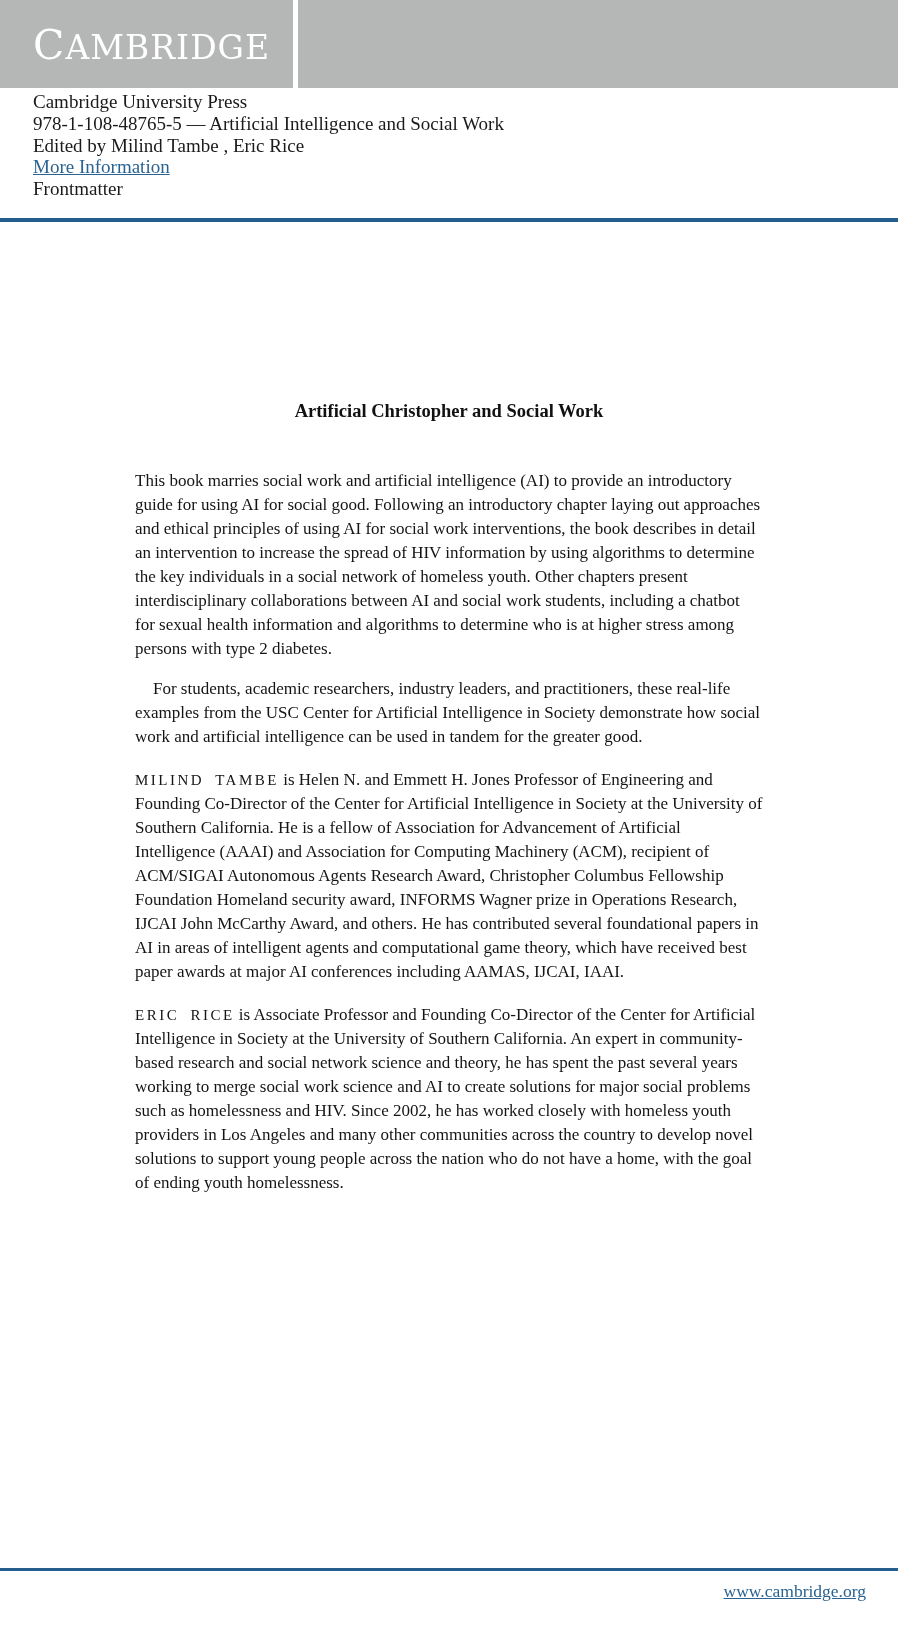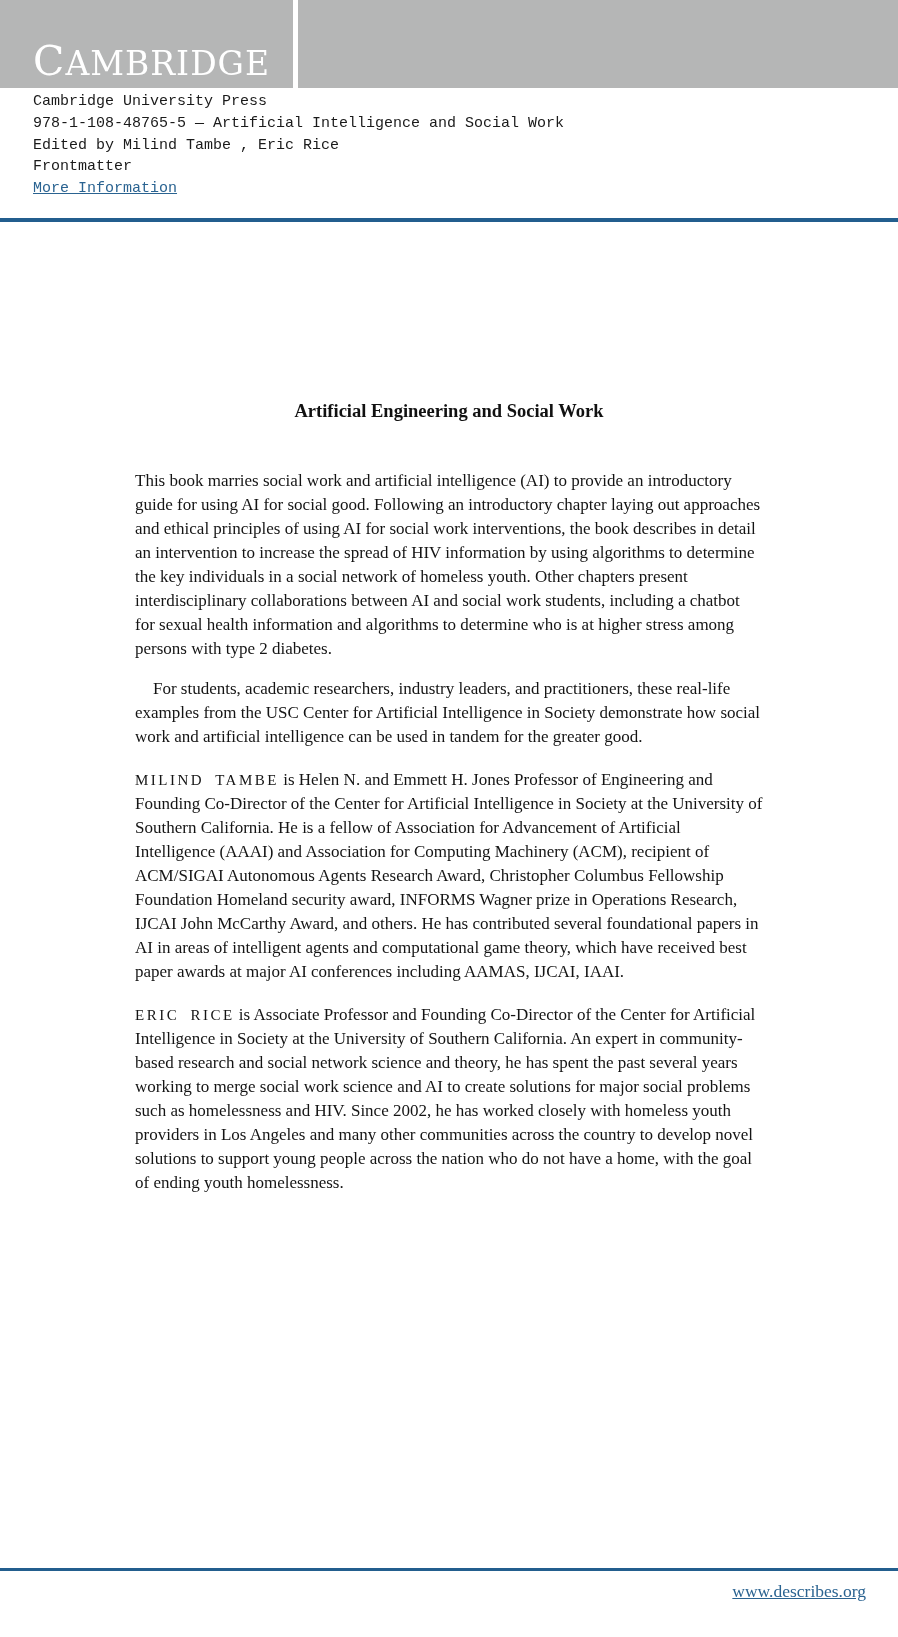--- a/index.html
+++ b/index.html
@@ -21,37 +21,36 @@
     background: #b5b6b6;
   }
   .banner-divider {
     position: absolute;
     left: 293px; top: 0;
     width: 5px; height: 88px;
     background: #ffffff;
   }
   .logo {
     position: absolute;
-    left: 33px; top: 40px;
+    left: 33px; top: 24px;
     color: #ffffff;
     font-family: "DejaVu Serif", "Liberation Serif", serif;
     font-size: 33px;
     letter-spacing: 1px;
     line-height: 42px;
   }
   .logo::first-letter { font-size: 41px; }
 
   
   .header-meta {
     position: absolute;
     left: 33px; top: 91px;
-    font-size: 15px;
+    font-size: 19px;
     line-height: 21.8px;
     color: #1a1a1a;
-    font-family: Liberation Mono, monospace;
   }
   .header-meta div { white-space: nowrap; }
   a.link {
     color: #2a6391;
     text-decoration: underline;
     cursor: pointer;
   }
   .header-rule {
     position: absolute;
     left: 0; top: 218px;
@@ -112,33 +111,33 @@
 
   <div class="banner">
     <div class="logo">CAMBRIDGE</div>
     <div class="banner-divider"></div>
   </div>
 
   <div class="header-meta">
     <div>Cambridge University Press</div>
     <div>978-1-108-48765-5 — Artificial Intelligence and Social Work</div>
     <div>Edited by Milind Tambe , Eric Rice</div>
+    <div><a class="link">More Information</a></div>
     <div>Frontmatter</div>
-    <div><a class="link">More Information</a></div>
   </div>
 
   <div class="header-rule"></div>
 
-  <h1 class="book-title">Artificial Engineering and Social Work</h1>
+  <h1 class="book-title">Artificial Christopher and Social Work</h1>
 
   <div class="content-col">
     <p>This book marries social work and artificial intelligence (AI) to provide an introductory guide for using AI for social good. Following an introductory chapter laying out approaches and ethical principles of using AI for social work interventions, the book describes in detail an intervention to increase the spread of HIV information by using algorithms to determine the key individuals in a social network of homeless youth. Other chapters present interdisciplinary collaborations between AI and social work students, including a chatbot for sexual health information and algorithms to determine who is at higher stress among persons with type 2 diabetes.</p>
     <p class="para-indent">For students, academic researchers, industry leaders, and practitioners, these real-life examples from the USC Center for Artificial Intelligence in Society demonstrate how social work and artificial intelligence can be used in tandem for the greater good.</p>
 
     <p class="author"><span class="author-name">MILIND TAMBE</span><span> is Helen N. and Emmett H. Jones Professor of Engineering and Founding Co-Director of the Center for Artificial Intelligence in Society at the University of Southern California. He is a fellow of Association for Advancement of Artificial Intelligence (AAAI) and Association for Computing Machinery (ACM), recipient of ACM/SIGAI Autonomous Agents Research Award, Christopher Columbus Fellowship Foundation Homeland security award, INFORMS Wagner prize in Operations Research, IJCAI John McCarthy Award, and others. He has contributed several foundational papers in AI in areas of intelligent agents and computational game theory, which have received best paper awards at major AI conferences including AAMAS, IJCAI, IAAI.</span></p>
 
     <p class="author"><span class="author-name">ERIC RICE</span><span> is Associate Professor and Founding Co-Director of the Center for Artificial Intelligence in Society at the University of Southern California. An expert in community-based research and social network science and theory, he has spent the past several years working to merge social work science and AI to create solutions for major social problems such as homelessness and HIV. Since 2002, he has worked closely with homeless youth providers in Los Angeles and many other communities across the country to develop novel solutions to support young people across the nation who do not have a home, with the goal of ending youth homelessness.</span></p>
   </div>
 
   <div class="footer-rule"></div>
-  <div class="footer-right"><a class="link">www.describes.org</a></div>
+  <div class="footer-right"><a class="link">www.cambridge.org</a></div>
 
 </div>
 
 </body></html>

